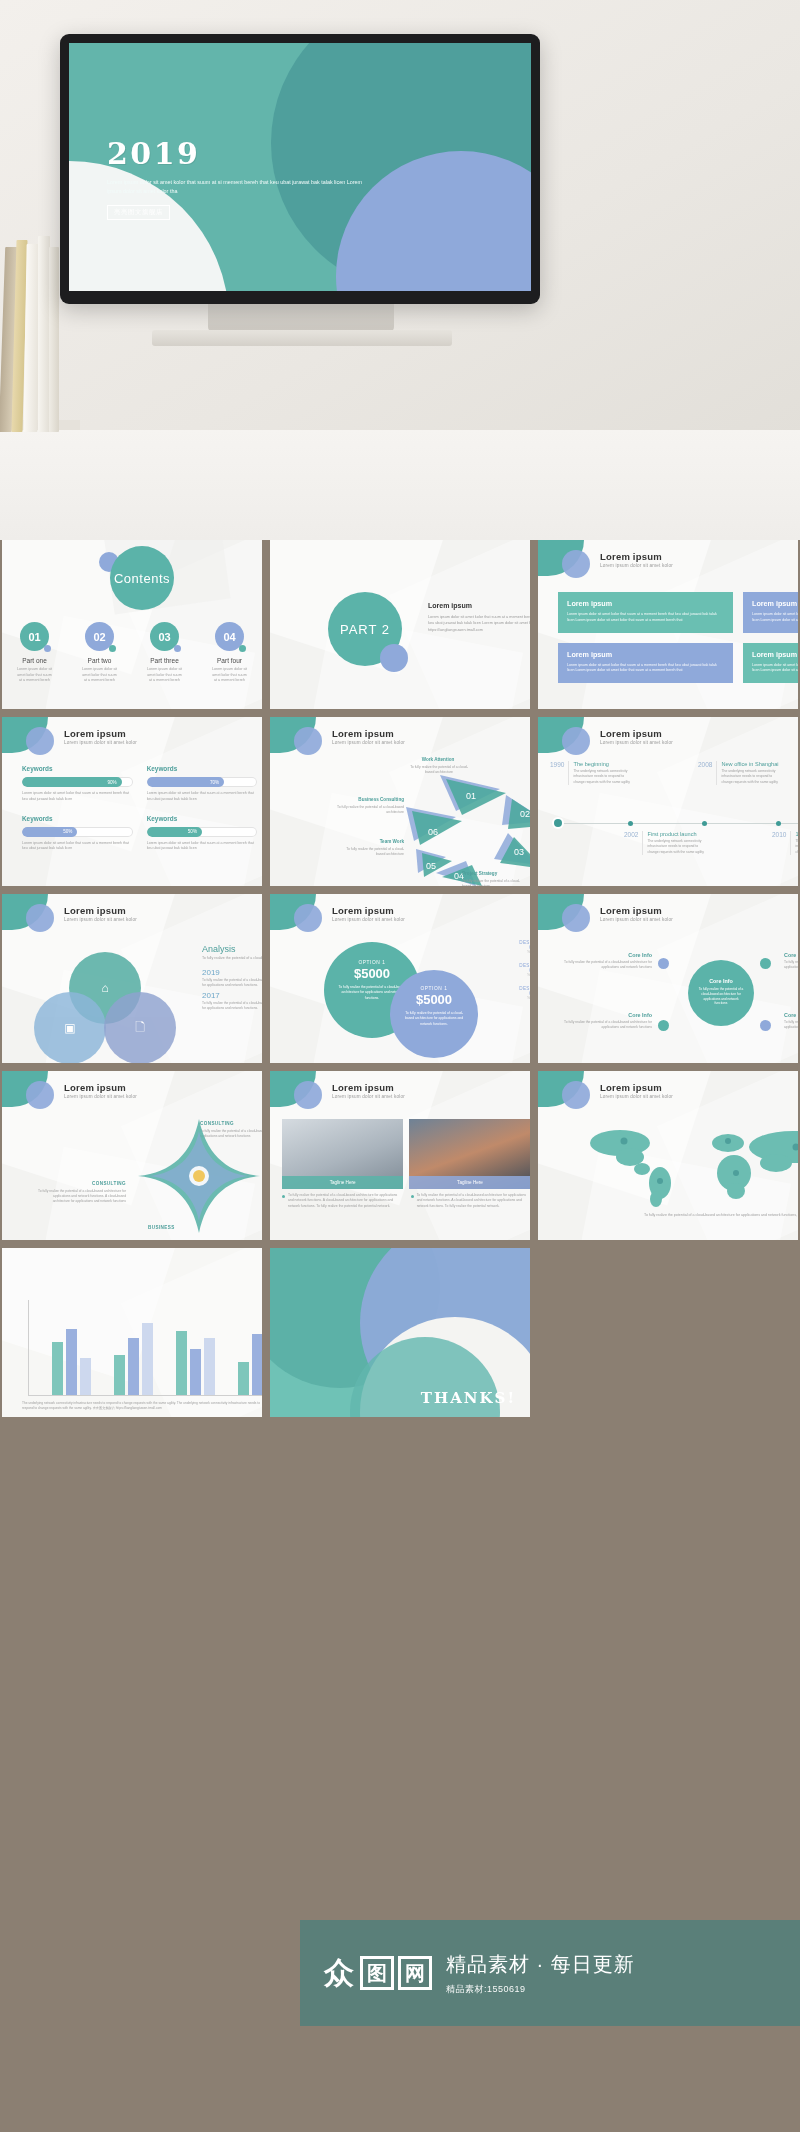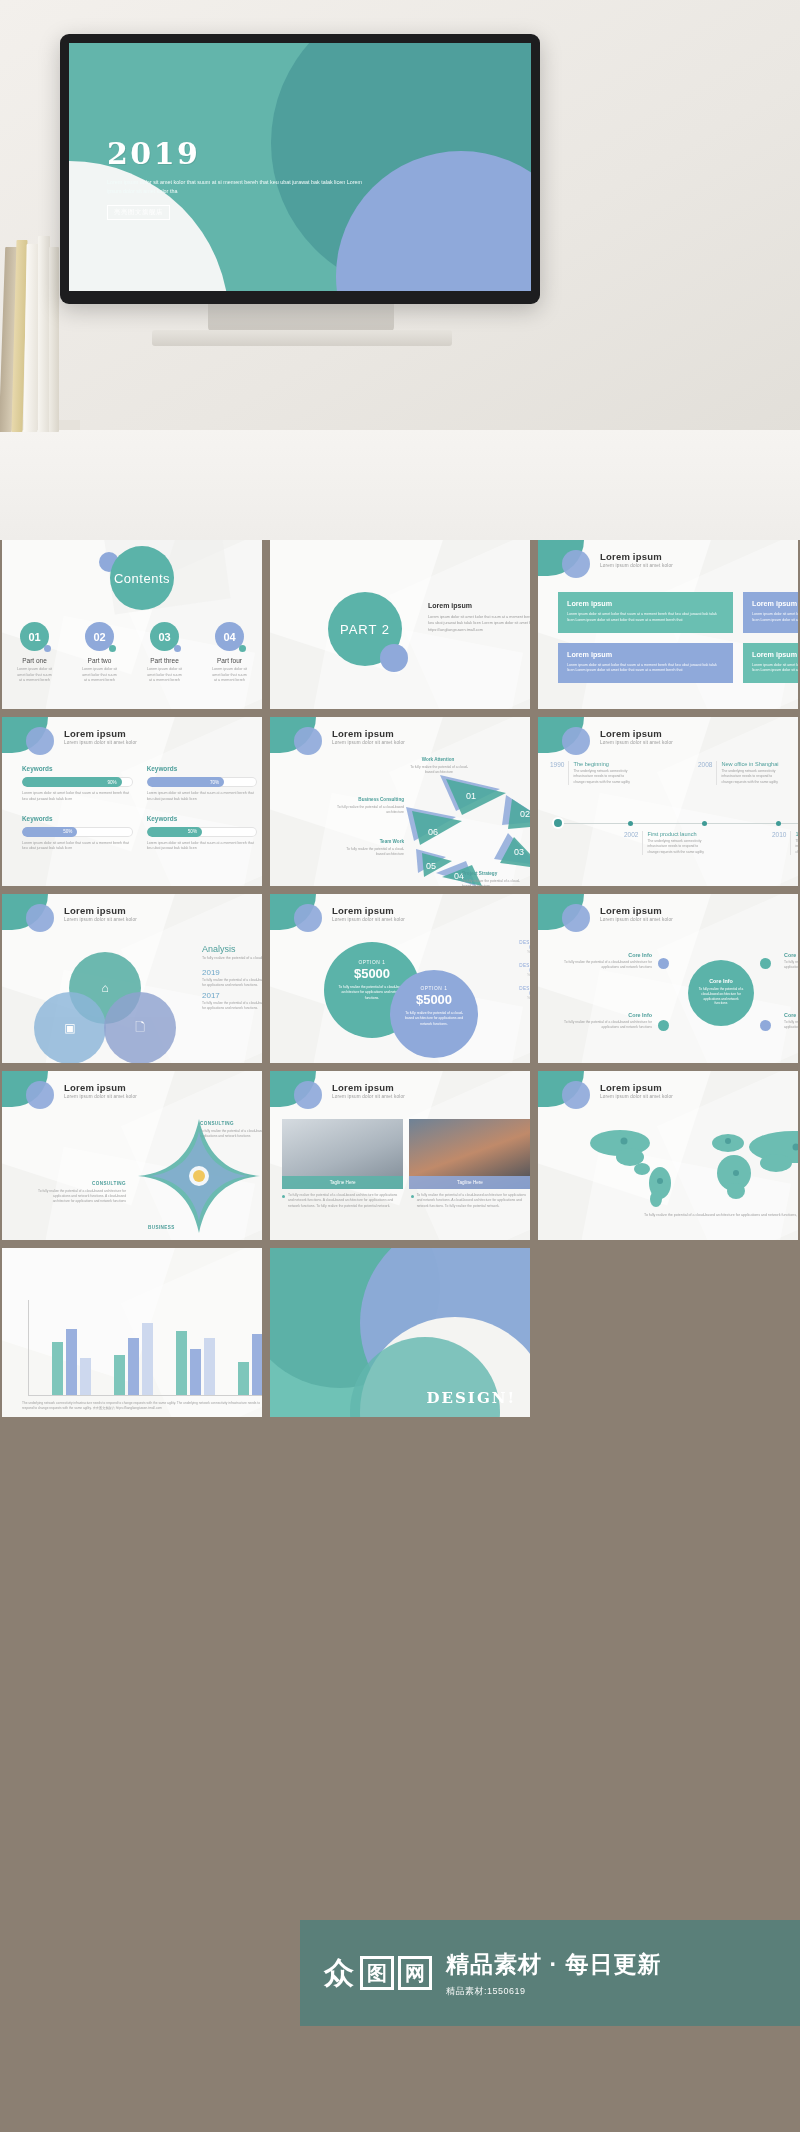--- a/index.html
+++ b/index.html
@@ -288,21 +288,21 @@
     display:flex; align-items:center; padding-left:22px; gap:14px;
   }
   .wm-logo { display:flex; gap:4px; }
   .wm-char {
     width:34px; height:34px; border:3px solid #fff; color:#fff;
     display:flex; align-items:center; justify-content:center;
     font-size:20px; font-weight:700; font-family:"DejaVu Sans", sans-serif;
   }
   .wm-char.noborder{ border:none; font-size:30px; }
   .wm-right { color:#fff; }
-  .wm-t1 { font-size:23px; font-weight:700; letter-spacing:1px;}
+  .wm-t1 { font-size:20px; font-weight:400; letter-spacing:1px;}
   .wm-t2 { font-size:9px; margin-top:5px; letter-spacing:.5px; opacity:.95;}
 </style>
 </head>
 <body>
 
 <div id="page">
 
   <div class="hero">
     <div class="hero-wall"></div>
     <div class="hero-desk"></div>
@@ -892,21 +892,21 @@
       </div>
       <div class="chart-foot">The underlying network connectivity infrastructure needs to respond to change requests with the same agility. The underlying network connectivity infrastructure needs to respond to change requests with the same agility. 亮亮图文旗舰店 https://liangliangtuwen.tmall.com</div>
     </div>
 
     <div class="slide">
       <div class="thx">
         <div class="tc1"></div>
           <div class="tc2"></div>
           <div class="tc3"></div>
           <div class="tc4"></div>
-        <div class="thx-txt">DESIGN!</div>
+        <div class="thx-txt">THANKS!</div>
       </div>
     </div>
 
   </div>
 
   <div class="watermark">
     <div class="wm-logo">
       <div class="wm-char noborder">众</div>
       <div class="wm-char">图</div>
       <div class="wm-char">网</div>

